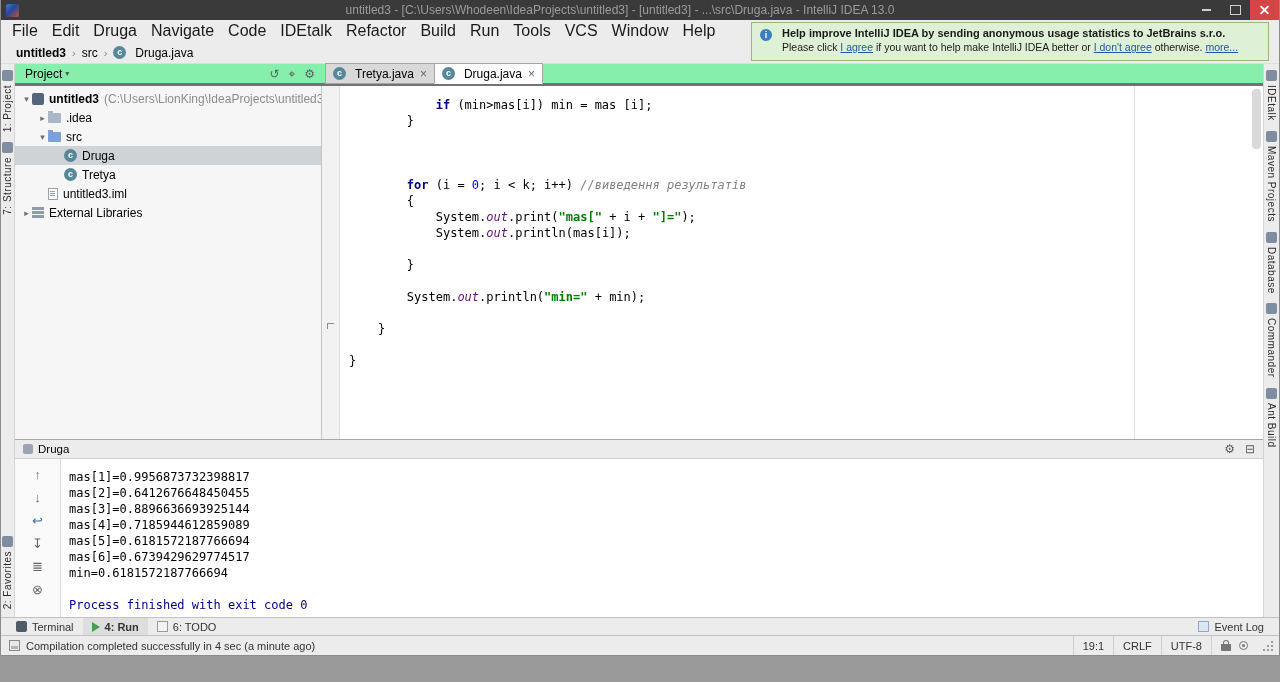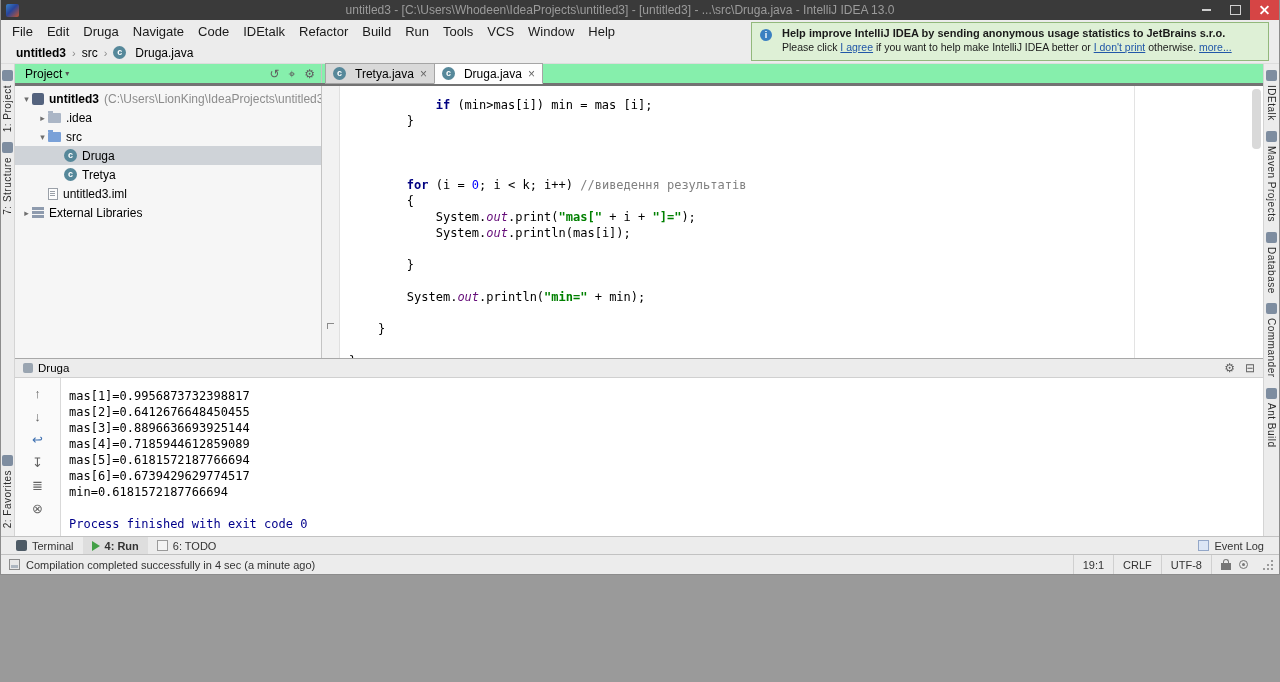--- a/index.html
+++ b/index.html
@@ -1,18 +1,18 @@
 <!DOCTYPE html>
 <html><head>
 <meta charset="utf-8">
 <style>
   *{margin:0;padding:0;box-sizing:border-box;}
   html,body{width:1280px;height:682px;overflow:hidden;background:#9a9a9a;}
   [data-interactable="true"]{cursor:pointer;}
-  .window{width:1280px;height:575px;display:flex;flex-direction:column;position:relative;
+  .window{width:1280px;height:656px;display:flex;flex-direction:column;position:relative;
           font-family:"Liberation Sans",sans-serif;background:#ECECEC;
           border-left:1px solid #8C8C8C;border-right:1px solid #8C8C8C;border-bottom:1px solid #8C8C8C;}
 
   
   .titlebar{height:20px;background:#3A3A3A;display:flex;align-items:center;position:relative;flex:0 0 auto;}
   .app-icon{width:13px;height:13px;margin-left:5px;border-radius:2px;
             background:linear-gradient(135deg,#3b82c4 0%,#27459c 45%,#c4562e 100%);}
   .title-text{position:absolute;left:60px;right:100px;text-align:center;font-size:12px;color:#9B9B9B;
               white-space:nowrap;overflow:hidden;}
   .win-btns{margin-left:auto;display:flex;height:100%;}
@@ -20,21 +20,21 @@
   .win-btn.min::before{content:"";width:9px;height:2px;background:#CFCFCF;}
   .win-btn.max::before{content:"";width:9px;height:8px;border:1px solid #CFCFCF;}
   .win-btn.close{background:#D64545;}
   .win-btn.close::before,.win-btn.close::after{content:"";position:absolute;width:11px;height:2px;background:#fff;}
   .win-btn.close::before{transform:rotate(45deg);}
   .win-btn.close::after{transform:rotate(-45deg);}
 
   
   .menubar{height:22px;display:flex;align-items:center;padding-left:4px;flex:0 0 auto;}
   .menu-items{display:flex;}
-  .menu-item{padding:3px 7px;font-size:13px;color:#1a1a1a;}
+  .menu-item{padding:3px 7px;font-size:16px;color:#1a1a1a;}
 
   
   .notification{position:absolute;top:22px;right:10px;width:518px;height:39px;background:#DEF0D6;
                 border:1px solid #92B87C;display:flex;align-items:flex-start;padding:4px 8px;gap:10px;z-index:10;}
   .info-icon{width:12px;height:12px;border-radius:50%;background:#3A7FC1;flex:0 0 auto;margin-top:2px;position:relative;}
   .info-icon::after{content:"i";position:absolute;left:0;right:0;top:0;bottom:0;color:#fff;
                     font:bold 9px/12px "Liberation Sans",sans-serif;text-align:center;}
   .notif-line1{font-weight:bold;font-size:11px;color:#1a1a1a;white-space:nowrap;}
   .notif-line2{font-size:10.5px;color:#1a1a1a;white-space:nowrap;margin-top:2px;}
   .notification a{color:#2157A8;text-decoration:underline;}
@@ -98,21 +98,21 @@
   .ticon-library{width:12px;height:11px;
     background:linear-gradient(#8E9BAE 0 3px,rgba(0,0,0,0) 3px 4px,#8E9BAE 4px 7px,rgba(0,0,0,0) 7px 8px,#8E9BAE 8px 11px);}
 
   .editor{flex:1;position:relative;background:#fff;overflow:hidden;}
   .gutter{position:absolute;left:0;top:0;bottom:0;width:18px;background:#F2F2F2;border-right:1px solid #E0E0E0;}
   .fold-marker{position:absolute;left:5px;top:237px;width:7px;height:6px;border-left:1px solid #8a8a8a;border-top:1px solid #8a8a8a;}
   .code{position:absolute;left:0;top:0;right:13px;bottom:0;padding:11px 0 0 27px;
         font:12px/16px "DejaVu Sans Mono",monospace;color:#000;white-space:pre;}
   .tk-kw{color:#000080;font-weight:bold;}
   .tk-str{color:#008000;font-weight:bold;}
-  .tk-cm{color:#808080;margin-top:28px;}
+  .tk-cm{color:#808080;font-style:italic;margin-top:28px;}
   .tk-fld{color:#660E7A;font-style:italic;}
   .tk-num{color:#0000FF;}
   .margin-guide{position:absolute;left:812px;top:0;bottom:0;width:1px;background:#E3E3E3;}
   .editor-scrollbar{position:absolute;right:0;top:0;bottom:0;width:13px;}
   .editor-thumb{position:absolute;right:2px;top:3px;width:9px;height:60px;background:#D9D9D9;border-radius:4px;}
 
   
   .run-panel{height:178px;flex:0 0 178px;display:flex;flex-direction:column;border-top:1px solid #A8A8A8;background:#ECECEC;}
   .run-header{height:19px;display:flex;align-items:center;padding:0 8px;font-size:11.5px;gap:5px;border-bottom:1px solid #D0D0D0;}
   .run-mini-icon{width:10px;height:10px;background:#9AA5B1;border-radius:2px;}
@@ -186,21 +186,21 @@
         <span class="menu-item" data-interactable="true">VCS</span>
         <span class="menu-item" data-interactable="true">Window</span>
         <span class="menu-item" data-interactable="true">Help</span>
       </span>
   </div>
 
   <div class="notification" data-interactable="false">
     <span class="info-icon" data-interactable="false"></span>
     <div class="notif-text" data-interactable="false">
       <div class="notif-line1" data-interactable="false">Help improve IntelliJ IDEA by sending anonymous usage statistics to JetBrains s.r.o.</div>
-      <div class="notif-line2" data-interactable="false"><span data-interactable="false">Please click </span><a data-interactable="true">I agree</a><span data-interactable="false"> if you want to help make IntelliJ IDEA better or </span><a data-interactable="true">I don't print</a><span data-interactable="false"> otherwise. </span><a data-interactable="true">more...</a></div>
+      <div class="notif-line2" data-interactable="false"><span data-interactable="false">Please click </span><a data-interactable="true">I agree</a><span data-interactable="false"> if you want to help make IntelliJ IDEA better or </span><a data-interactable="true">I don't agree</a><span data-interactable="false"> otherwise. </span><a data-interactable="true">more...</a></div>
     </div>
   </div>
 
   <div class="breadcrumb-bar" data-interactable="false">
       <span class="bc-item bold" data-interactable="true">
         <span data-interactable="false">untitled3</span>
       </span>
       <span class="bc-sep" data-interactable="false">›</span>
       <span class="bc-item" data-interactable="true">
         <span data-interactable="false">src</span>

